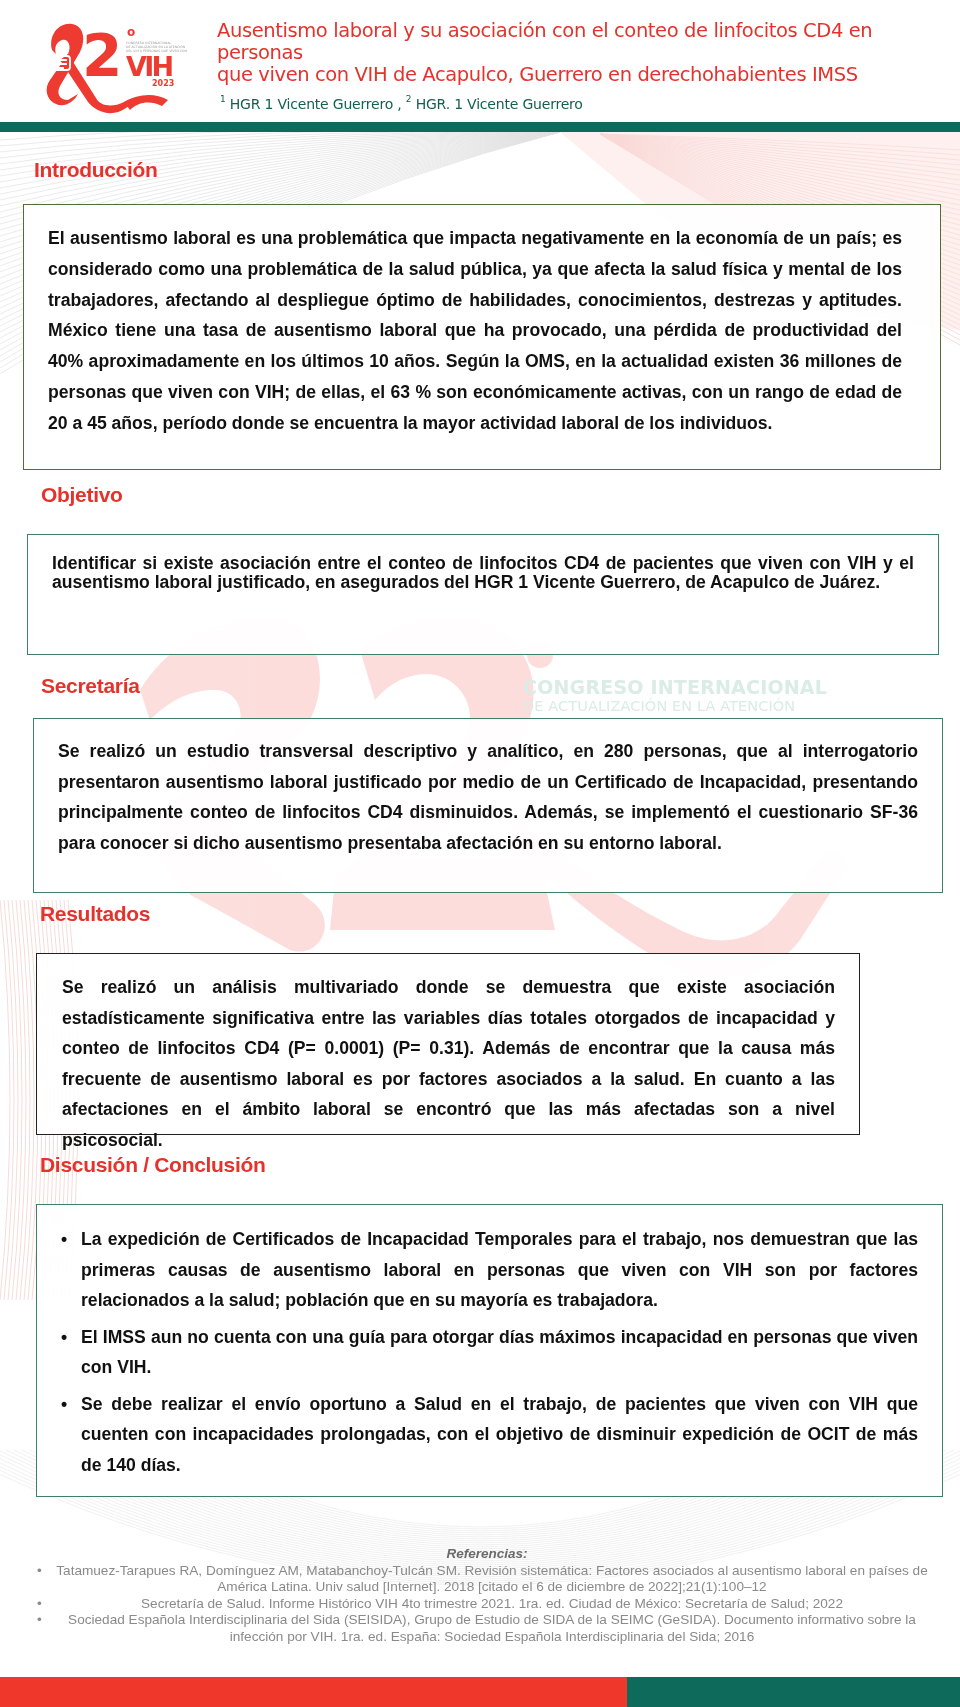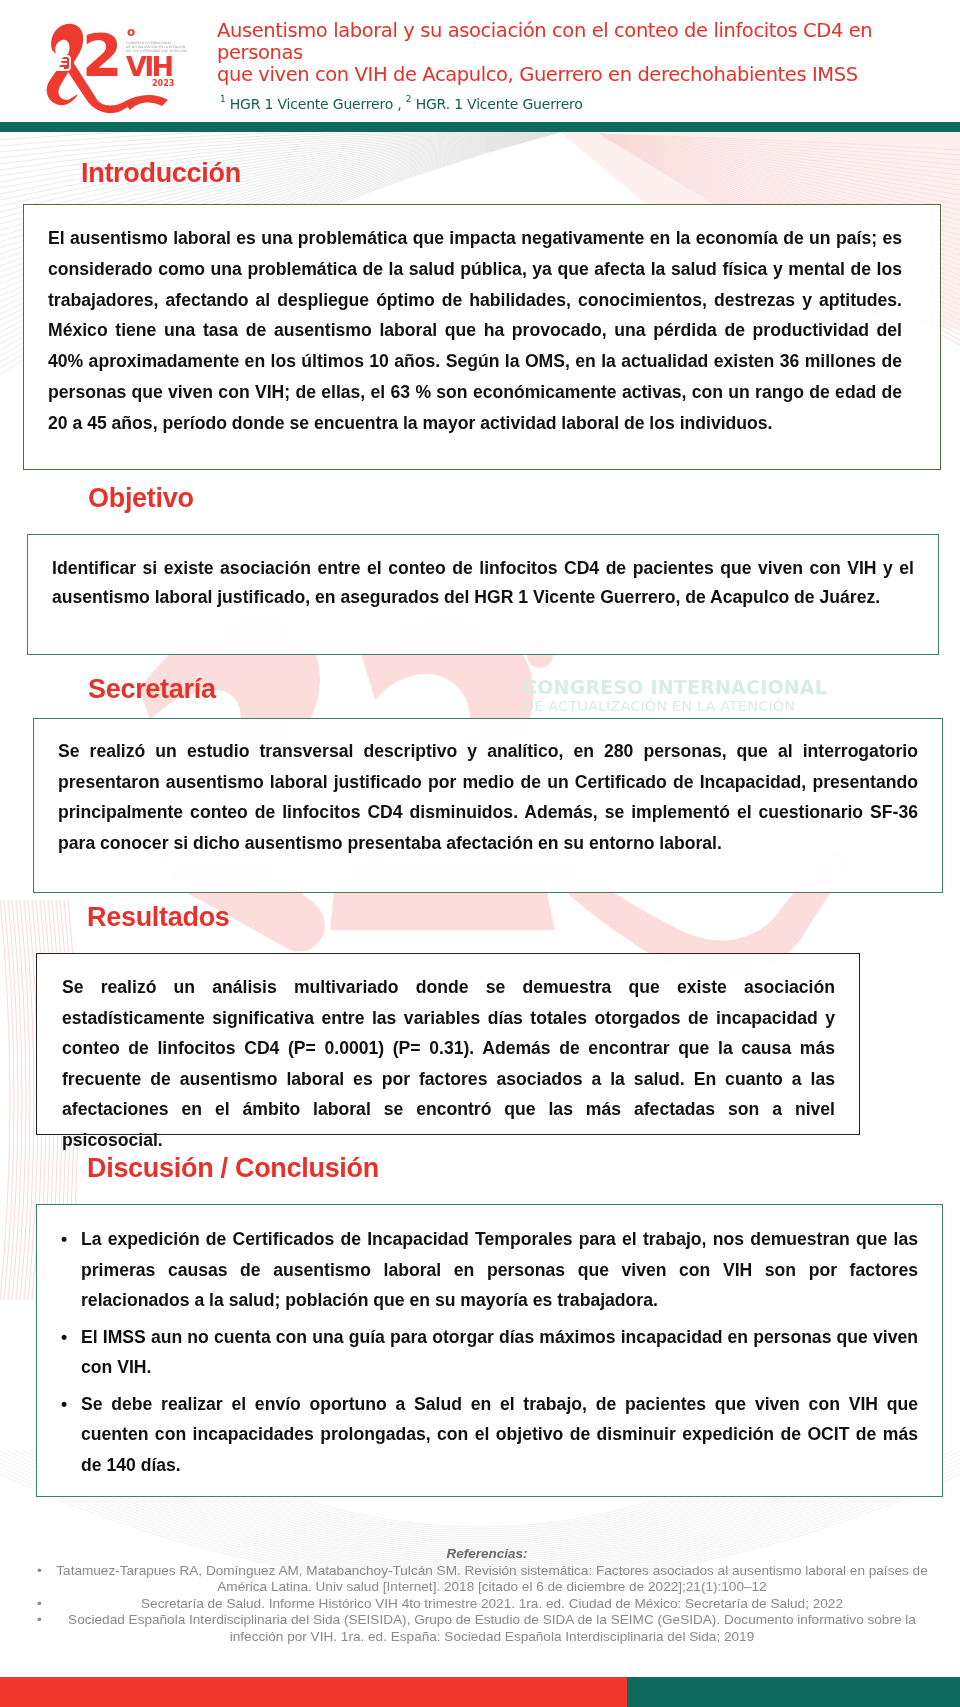--- a/index.html
+++ b/index.html
@@ -14,21 +14,21 @@
   
   .header { position: absolute; left: 0; top: 0; width: 960px; height: 122px; background: #fff; z-index: 2; }
   .logo { position: absolute; left: 38px; top: 14px; width: 160px; height: 100px; }
   .title { position: absolute; left: 217px; top: 20px; width: 740px; color: #e5322b; font-size: 19.5px; line-height: 22px; font-family: "DejaVu Sans", sans-serif; letter-spacing: -0.4px; }
   .authors { position: absolute; left: 220px; top: 76px; color: #14614d; font-size: 14px; font-family: "DejaVu Sans", sans-serif; letter-spacing: -0.3px; font-weight: bold; }
   .affil { position: absolute; left: 220px; top: 96px; color: #14614d; font-size: 14px; font-family: "DejaVu Sans", sans-serif; letter-spacing: -0.2px; }
   sup { font-size: 9px; vertical-align: top; position: relative; top: -2px; }
   .topbar { position: absolute; left: 0; top: 122px; width: 960px; height: 10px; background: #0e6b5b; z-index: 2; }
 
   
-  .sec-title { position: absolute; color: #e5322b; font-size: 27px; font-weight: bold; font-family: "Liberation Sans Narrow", "Liberation Sans", sans-serif; z-index: 3; letter-spacing: -0.3px; margin-left: 47px; }
+  .sec-title { position: absolute; color: #e5322b; font-size: 21px; font-weight: bold; font-family: "Liberation Sans Narrow", "Liberation Sans", sans-serif; z-index: 3; letter-spacing: -0.3px; }
   .box { position: absolute; background: rgba(255,255,255,0.93); z-index: 3; box-sizing: border-box; }
   .box p { margin: 0; color: #111; font-weight: bold; text-align: justify; }
   .b-intro { border: 1.5px solid #4f6e3a; }
   .b-green { border: 1.5px solid #3f7f6a; }
   .b-black { border: 1.5px solid #222; }
   .box ul { margin: 0; padding: 0; list-style: none; }
   .box li { position: relative; padding-left: 20px; color: #111; font-weight: bold; text-align: justify; }
   .box li .bullet { position: absolute; left: 0; top: 0; }
 
   
@@ -229,21 +229,21 @@
 </div>
 <div class="topbar"></div>
 
 <div class="sec-title" style="left:34px; top:158px;">Introducción</div>
 <div class="box b-intro" style="left:23px; top:204px; width:918px; height:266px; padding:18px 38px 0 24px;">
   <p style="font-size:17.6px; line-height:30.8px;">El ausentismo laboral es una problemática que impacta negativamente en la economía de un país; es considerado como una problemática de la salud pública, ya que afecta la salud física y mental de los trabajadores, afectando al despliegue óptimo de habilidades, conocimientos, destrezas y aptitudes. México tiene una tasa de ausentismo laboral que ha provocado, una pérdida de productividad del 40% aproximadamente en los últimos 10 años. Según la OMS, en la actualidad existen 36 millones de personas que viven con VIH; de ellas, el 63 % son económicamente activas, con un rango de edad de 20 a 45 años, período donde se encuentra la mayor actividad laboral de los individuos.</p>
 </div>
 
 <div class="sec-title" style="left:41px; top:483px;">Objetivo</div>
 <div class="box b-green" style="left:27px; top:534px; width:912px; height:121px; padding:19px 24px 0 24px;">
-  <p style="font-size:17.6px; line-height:29px;">Identificar si existe asociación entre el conteo de linfocitos CD4 de pacientes que viven con VIH y el ausentismo laboral justificado, en asegurados del HGR 1 Vicente Guerrero, de Acapulco de Juárez.</p>
+  <p style="font-size:17.6px; line-height:19px;">Identificar si existe asociación entre el conteo de linfocitos CD4 de pacientes que viven con VIH y el ausentismo laboral justificado, en asegurados del HGR 1 Vicente Guerrero, de Acapulco de Juárez.</p>
 </div>
 
 <div class="sec-title" style="left:41px; top:674px;">Secretaría</div>
 <div class="box b-green" style="left:33px; top:718px; width:910px; height:175px; padding:17px 24px 0 24px;">
   <p style="font-size:17.6px; line-height:30.5px;">Se realizó un estudio transversal descriptivo y analítico, en 280 personas, que al interrogatorio presentaron ausentismo laboral justificado por medio de un Certificado de Incapacidad, presentando principalmente conteo de linfocitos CD4 disminuidos. Además, se implementó el cuestionario SF-36 para conocer si dicho ausentismo presentaba afectación en su entorno laboral.</p>
 </div>
 
 <div class="sec-title" style="left:40px; top:902px;">Resultados</div>
 <div class="box b-black" style="left:36px; top:953px; width:824px; height:182px; padding:18px 24px 16px 25px;">
   <p style="font-size:17.6px; line-height:30.5px;">Se realizó un análisis multivariado donde se demuestra que existe asociación estadísticamente significativa entre las variables días totales otorgados de incapacidad y conteo de linfocitos CD4 (P= 0.0001) (P= 0.31). Además de encontrar que la causa más frecuente de ausentismo  laboral es por factores asociados a la salud. En cuanto a las afectaciones en el ámbito laboral se encontró que las más afectadas son a nivel psicosocial.</p>
@@ -255,17 +255,17 @@
     <li style="font-size:17.6px; line-height:30.5px; margin-bottom:6px;"><span class="bullet">•</span><span>La expedición de Certificados de Incapacidad Temporales para el trabajo, nos demuestran que las primeras causas de ausentismo laboral en personas que viven con VIH son por factores relacionados a la salud; población que en su mayoría es trabajadora.</span></li>
     <li style="font-size:17.6px; line-height:30.5px; margin-bottom:6px;"><span class="bullet">•</span><span>El IMSS aun no cuenta con una guía para otorgar días máximos incapacidad en personas que viven con VIH.</span></li>
     <li style="font-size:17.6px; line-height:30.5px;"><span class="bullet">•</span><span>Se debe realizar el envío oportuno a Salud en el trabajo, de pacientes que viven con VIH que cuenten con incapacidades prolongadas, con el objetivo de disminuir expedición de OCIT de más de 140 días.</span></li>
   </ul>
 </div>
 
 <div class="refs">
   <div class="refs-title">Referencias:</div>
   <div class="ref-item"><span class="dot">•</span><span>Tatamuez-Tarapues RA, Domínguez AM, Matabanchoy-Tulcán SM. Revisión sistemática: Factores asociados al ausentismo laboral en países de América Latina. Univ salud [Internet]. 2018 [citado el 6 de diciembre de 2022];21(1):100–12</span></div>
   <div class="ref-item"><span class="dot">•</span><span>Secretaría de Salud. Informe Histórico VIH 4to trimestre 2021. 1ra. ed. Ciudad de México: Secretaría de Salud; 2022</span></div>
-  <div class="ref-item"><span class="dot">•</span><span>Sociedad Española Interdisciplinaria del Sida (SEISIDA), Grupo de Estudio de SIDA de la SEIMC (GeSIDA). Documento informativo sobre la infección por VIH. 1ra. ed. España: Sociedad Española Interdisciplinaria del Sida; 2019</span></div>
+  <div class="ref-item"><span class="dot">•</span><span>Sociedad Española Interdisciplinaria del Sida (SEISIDA), Grupo de Estudio de SIDA de la SEIMC (GeSIDA). Documento informativo sobre la infección por VIH. 1ra. ed. España: Sociedad Española Interdisciplinaria del Sida; 2016</span></div>
 </div>
 
 <div class="foot-red"></div>
 <div class="foot-teal"></div>
 
 </body></html>

